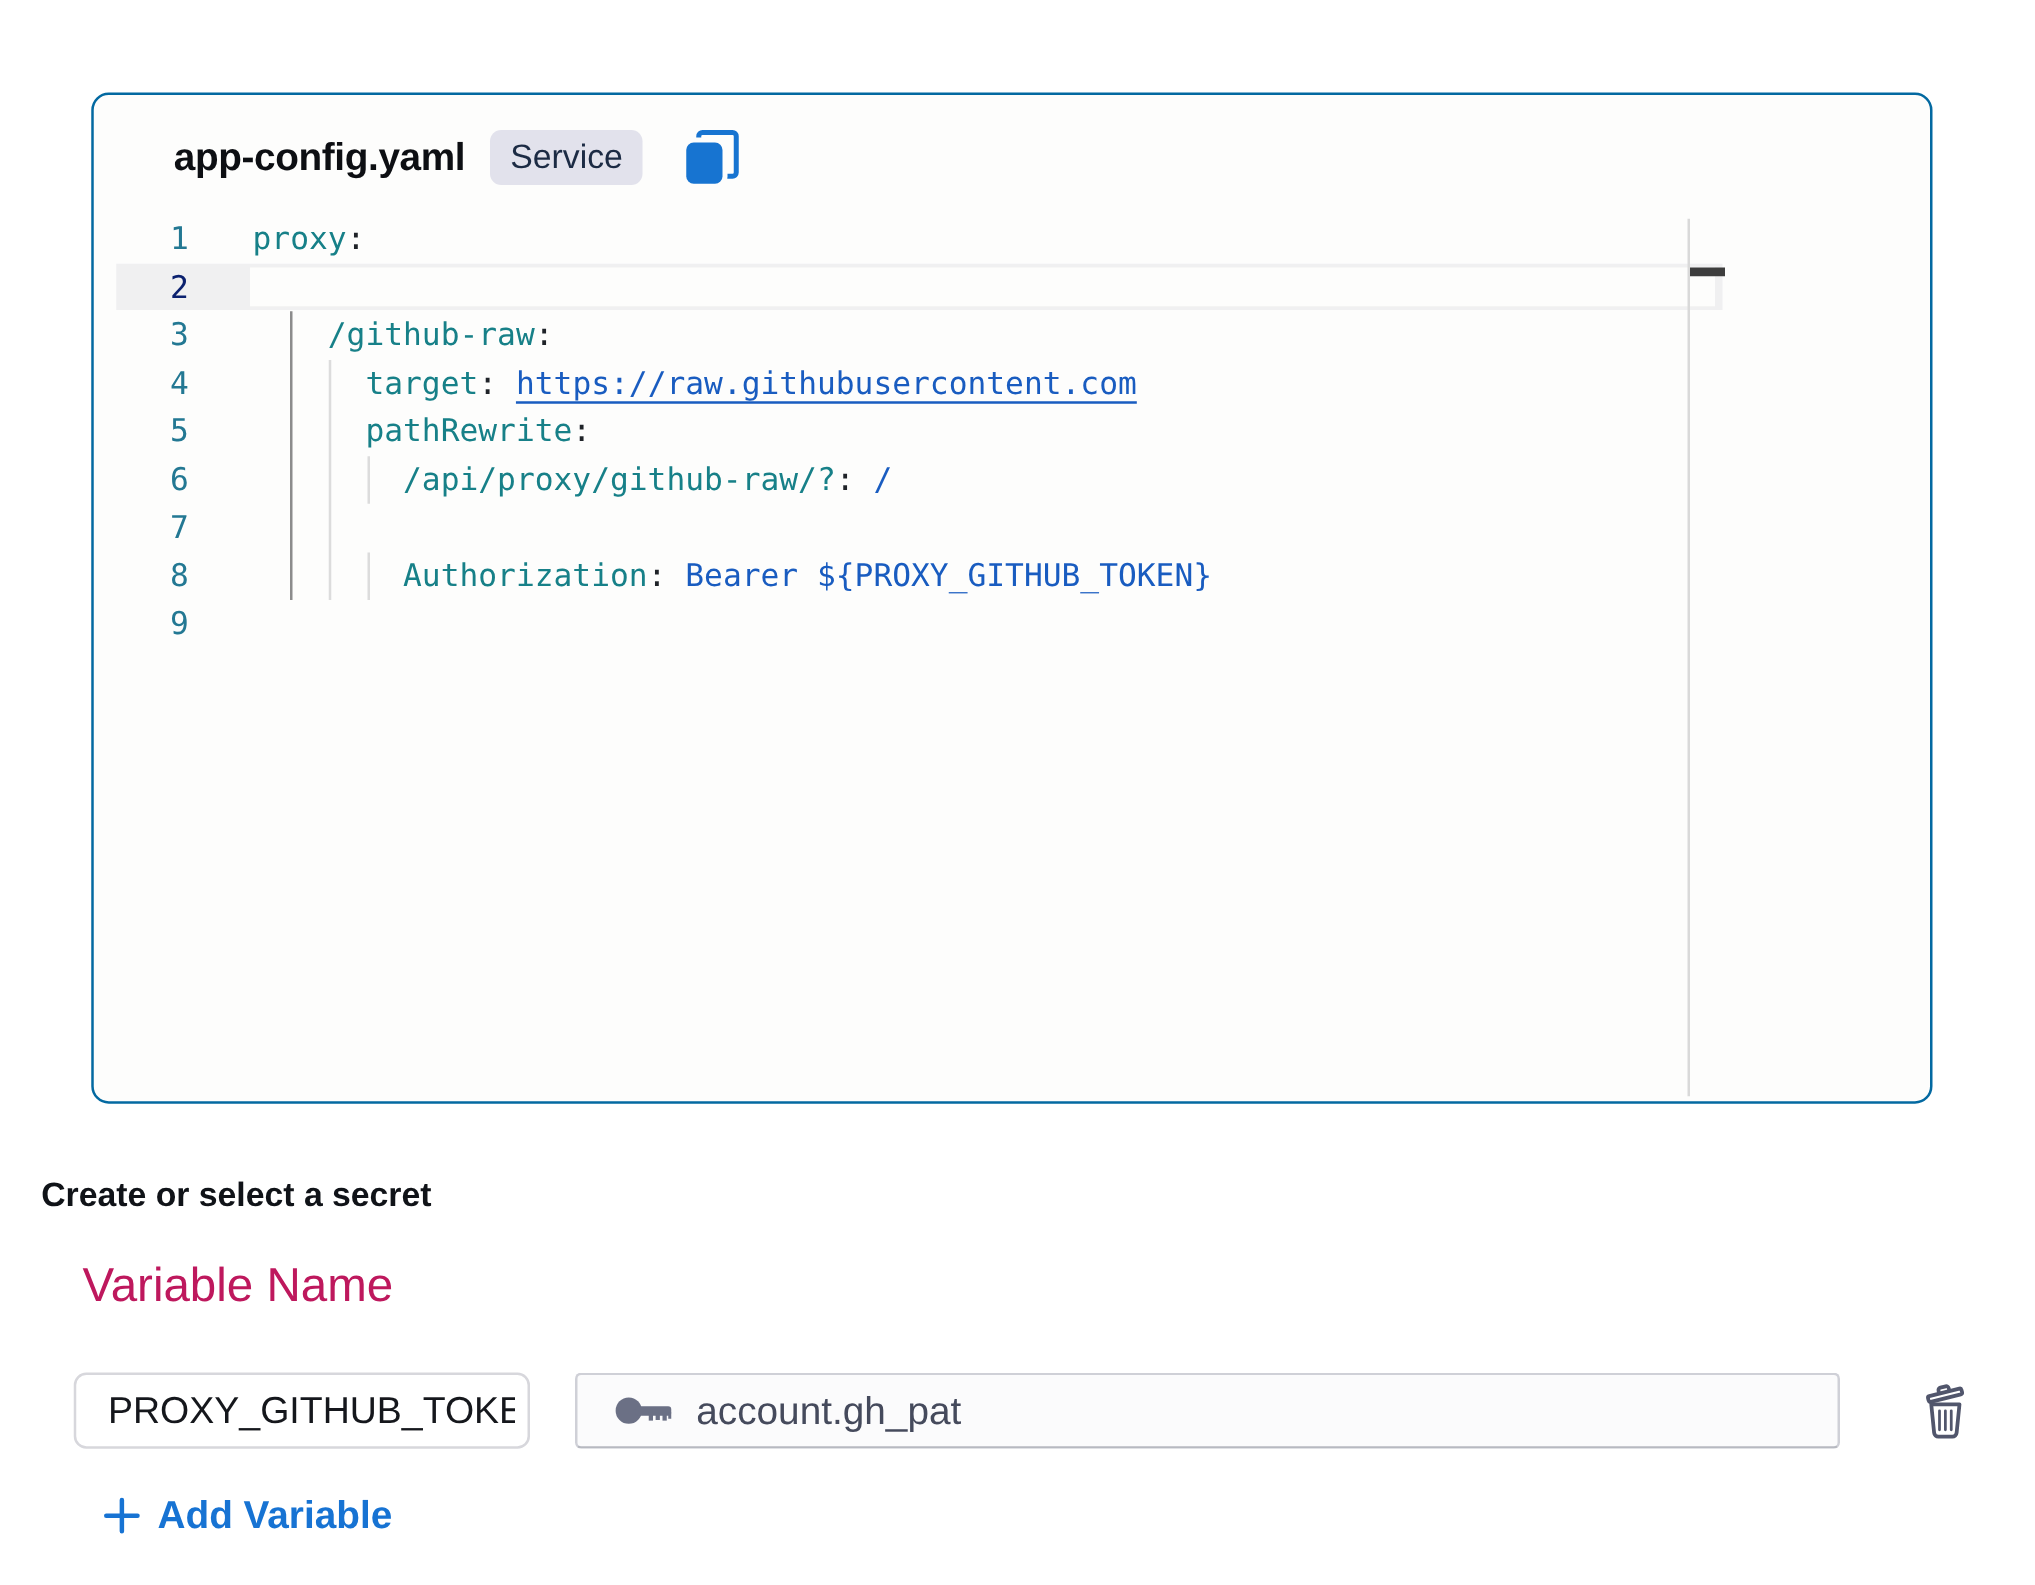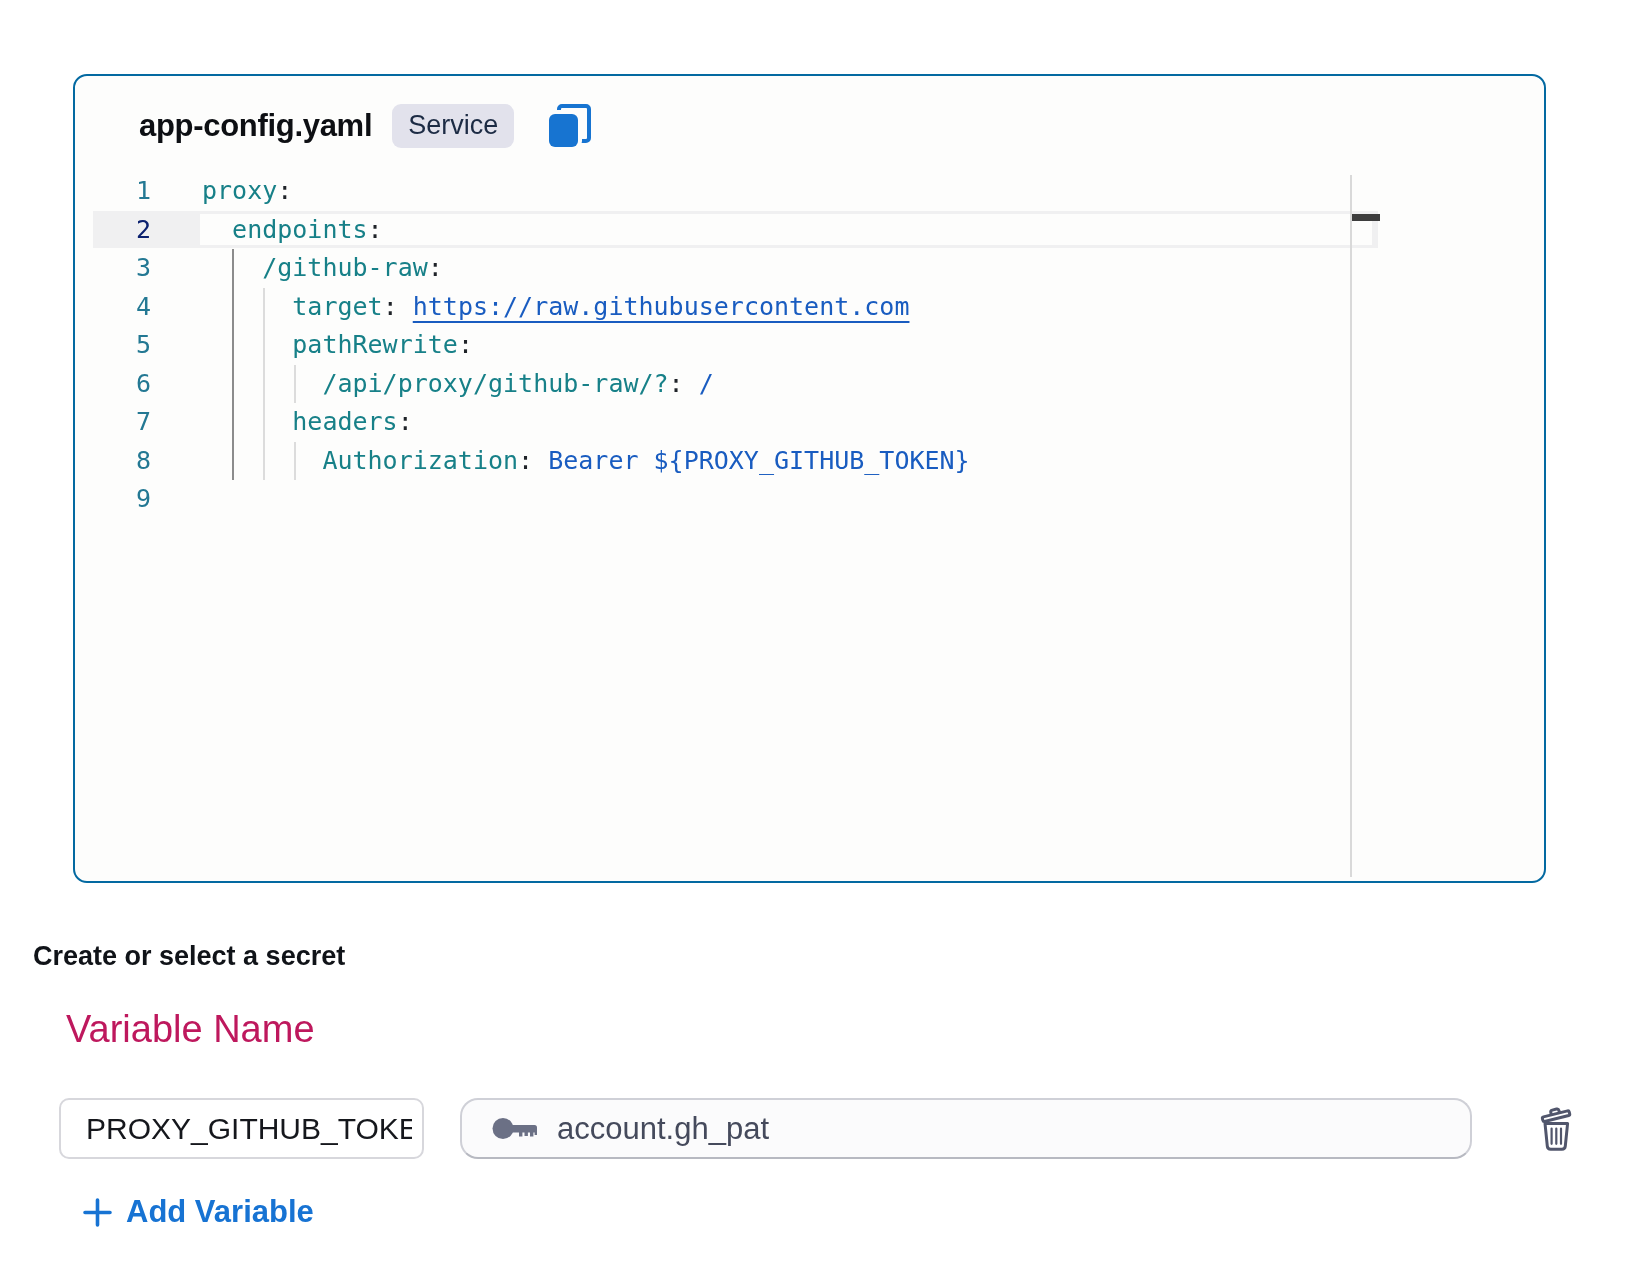--- a/index.html
+++ b/index.html
@@ -87,21 +87,21 @@
   }
   .var-input{
     position:absolute;left:59px;top:1098px;width:365px;height:61px;
     box-sizing:border-box;border:2px solid #d7d7dc;border-radius:10px;
     background:#ffffff;padding:0 10px 0 25px;
     font-family:"Liberation Sans", sans-serif;font-size:30px;color:#15171c;
   }
   .secret-select{
     position:absolute;left:460px;top:1098px;width:1012px;height:61px;
     box-sizing:border-box;border:2px solid #cfd0d7;border-bottom-color:#b7b9c1;
-    border-radius:18px;background:#fbfbfc;cursor:pointer;
+    border-radius:5px;background:#fbfbfc;cursor:pointer;
     display:flex;align-items:center;padding:0 0 0 30px;gap:18px;
     font-family:"Liberation Sans", sans-serif;
   }
   .secret-select-text{font-size:31px;color:#454a5c;}
   .delete-btn{
     position:absolute;left:1526px;top:1098px;width:60px;height:60px;
     border:none;background:transparent;padding:0;cursor:pointer;
     display:flex;align-items:center;justify-content:center;
   }
   .add-var{
@@ -139,36 +139,36 @@
       <div class="guide g-c4"></div>
       <div class="guide g-c6a"></div>
       <div class="guide g-c6b"></div>
       <div class="overview-divider"></div>
       <div class="overview-cursor"></div>
 
       <div class="code-line">
         <span class="ln">1</span><span class="code"><span class="tok-key">proxy</span><span class="tok-punc">:</span></span>
       </div>
       <div class="code-line">
-        <span class="ln ln-active">2</span><span class="code"><span class="tok-key">  endpoints</span><span class="tok-punc">:</span></span>
+        <span class="ln ln-active">2</span>
       </div>
       <div class="code-line">
         <span class="ln">3</span><span class="code"><span class="tok-key">    /github-raw</span><span class="tok-punc">:</span></span>
       </div>
       <div class="code-line">
         <span class="ln">4</span><span class="code"><span class="tok-key">      target</span><span class="tok-punc">:</span><span> </span><span class="tok-link">https://raw.githubusercontent.com</span></span>
       </div>
       <div class="code-line">
         <span class="ln">5</span><span class="code"><span class="tok-key">      pathRewrite</span><span class="tok-punc">:</span></span>
       </div>
       <div class="code-line">
         <span class="ln">6</span><span class="code"><span class="tok-key">        /api/proxy/github-raw/?</span><span class="tok-punc">:</span><span> </span><span class="tok-val">/</span></span>
       </div>
       <div class="code-line">
-        <span class="ln">7</span><span class="code"><span class="tok-key">      headers</span><span class="tok-punc">:</span></span>
+        <span class="ln">7</span>
       </div>
       <div class="code-line">
         <span class="ln">8</span><span class="code"><span class="tok-key">        Authorization</span><span class="tok-punc">:</span><span> </span><span class="tok-val">Bearer ${PROXY_GITHUB_TOKEN}</span></span>
       </div>
       <div class="code-line">
         <span class="ln">9</span><span class="code"></span>
       </div>
 
     </div>
   </section>

